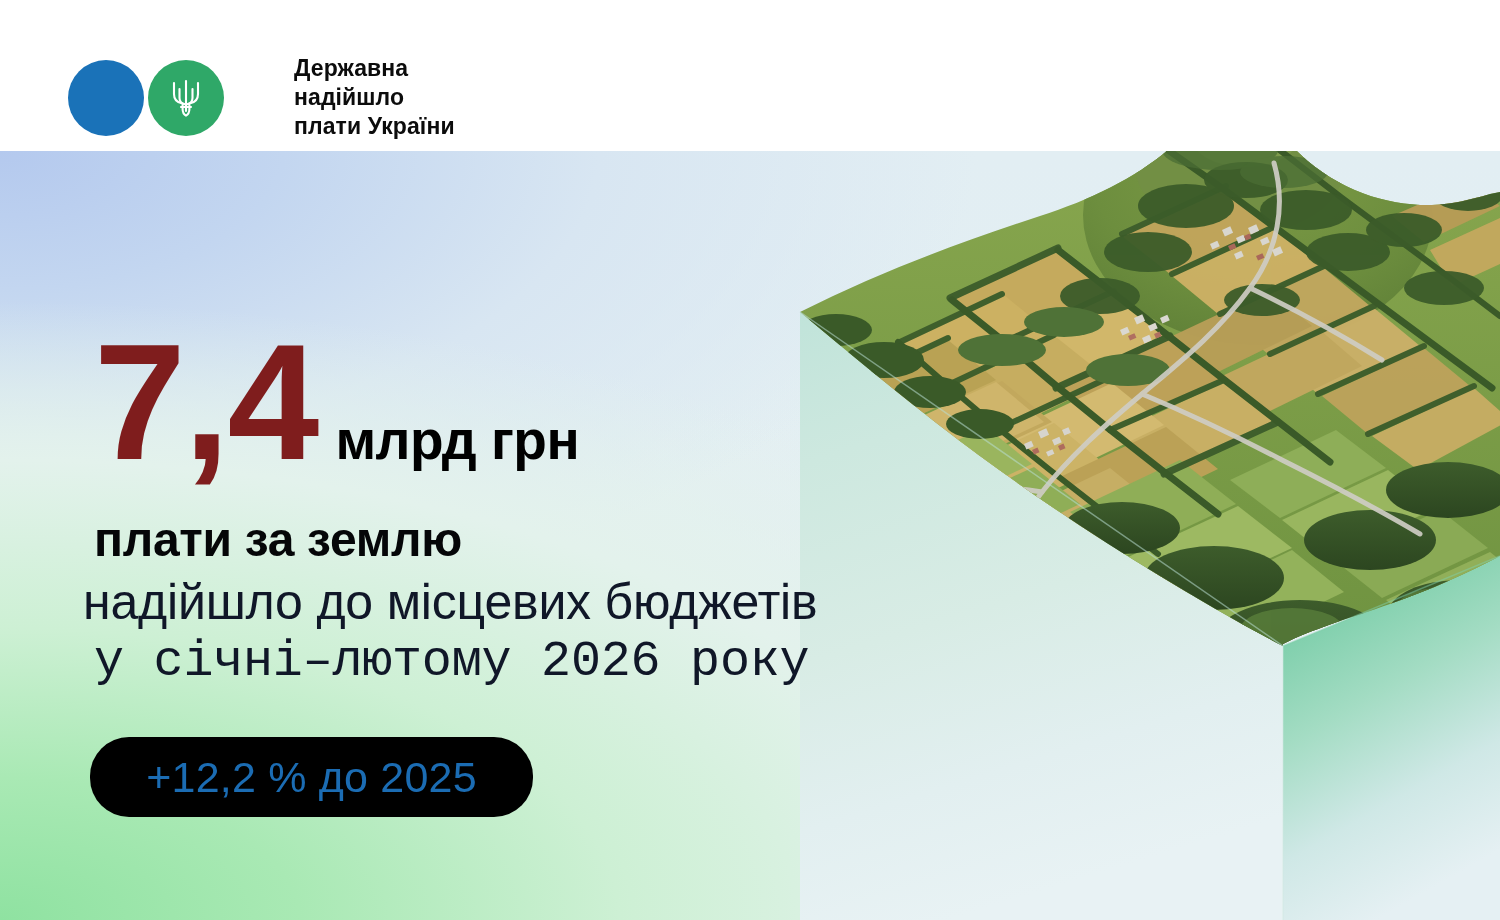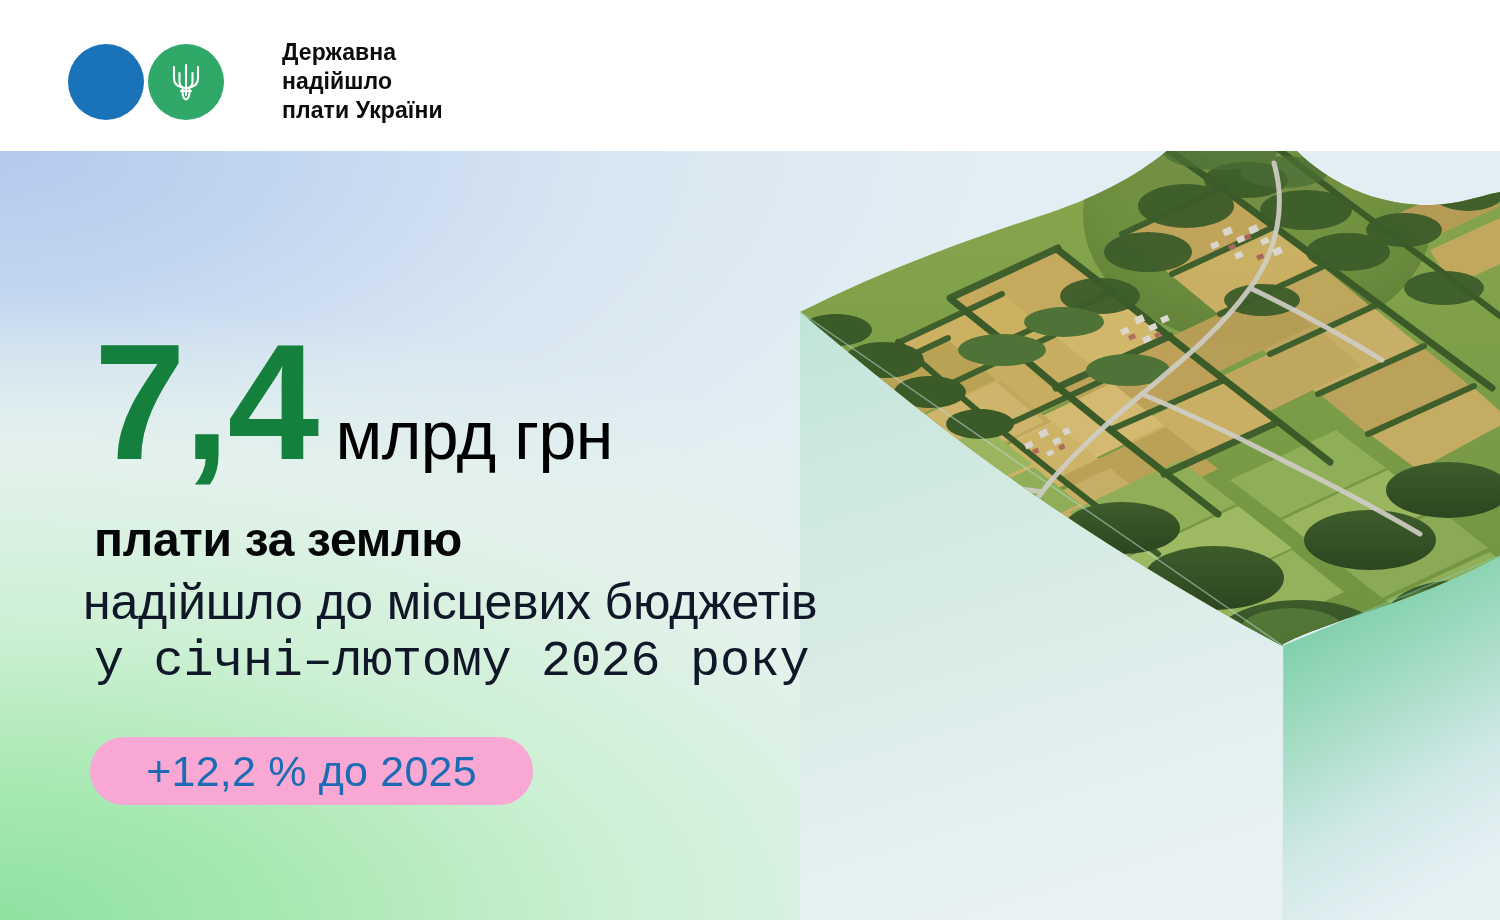--- a/index.html
+++ b/index.html
@@ -45,24 +45,24 @@
     left: 0;
     top: 0;
     width: 1500px;
     height: 151px;
     background: #ffffff;
     z-index: 40;
   }
   .logo-block {
     position: absolute;
     left: 68px;
-    top: 38px;
+    top: 54px;
     display: flex;
     align-items: center;
-    gap: 0;
+    gap: 12px;
   }
   .logo-marks {
     position: relative;
     width: 132px;
     height: 76px;
     flex: 0 0 auto;
   }
   .circle-blue {
     position: absolute;
     left: 0;
@@ -125,27 +125,27 @@
     position: absolute;
     left: 94px;
     top: 327px;
     display: flex;
     align-items: baseline;
     white-space: nowrap;
   }
   .big-number {
     font-size: 165px;
     font-weight: bold;
-    color: #15803d;
+    color: #7f1d1d;
     line-height: 0.92;
     letter-spacing: -2px;
   }
   .unit {
-    font-size: 68px;
-    font-weight: normal;
+    font-size: 55px;
+    font-weight: bold;
     color: #000000;
     line-height: 1;
     margin-left: 18px;
     letter-spacing: -0.5px;
   }
 
   .sub-bold {
     position: absolute;
     left: 94px;
     top: 513px;
@@ -177,24 +177,24 @@
     line-height: 1.17;
     letter-spacing: -0.2px;
     white-space: nowrap;
     font-family: Liberation Mono, monospace;
   }
 
   .badge {
     position: absolute;
     left: 90px;
     top: 737px;
-    height: 68px;
+    height: 80px;
     min-width: 443px;
     border-radius: 39px;
-    background: #f9a8d4;
+    background: #000000;
     display: flex;
     align-items: center;
     justify-content: center;
     padding: 0 38px;
     box-sizing: border-box;
   }
   .badge-text {
     font-size: 43px;
     font-weight: normal;
     color: #1b6cb3;

